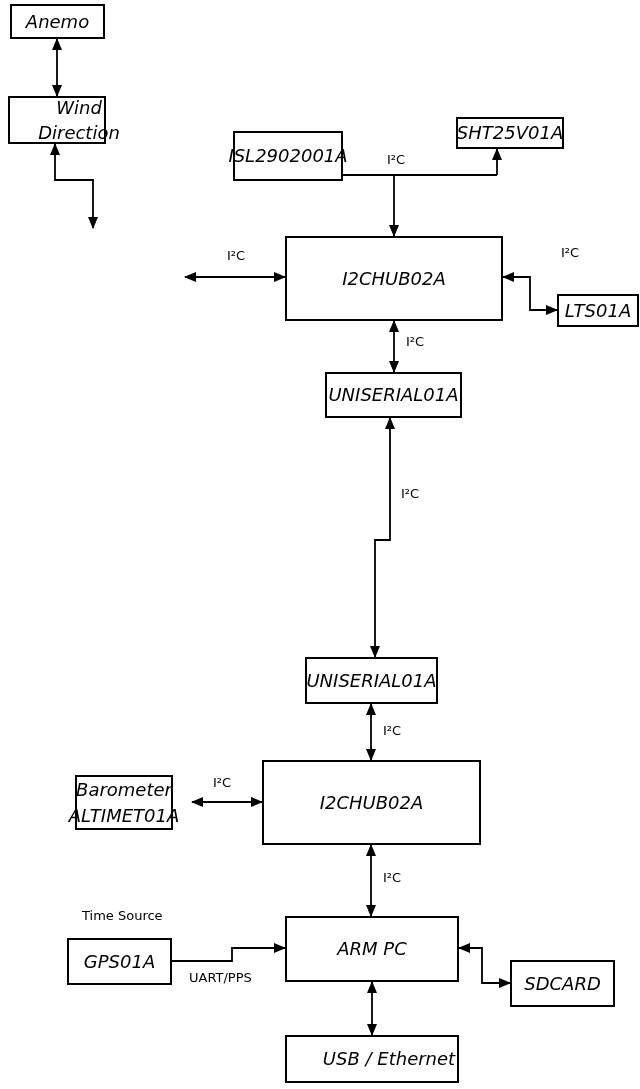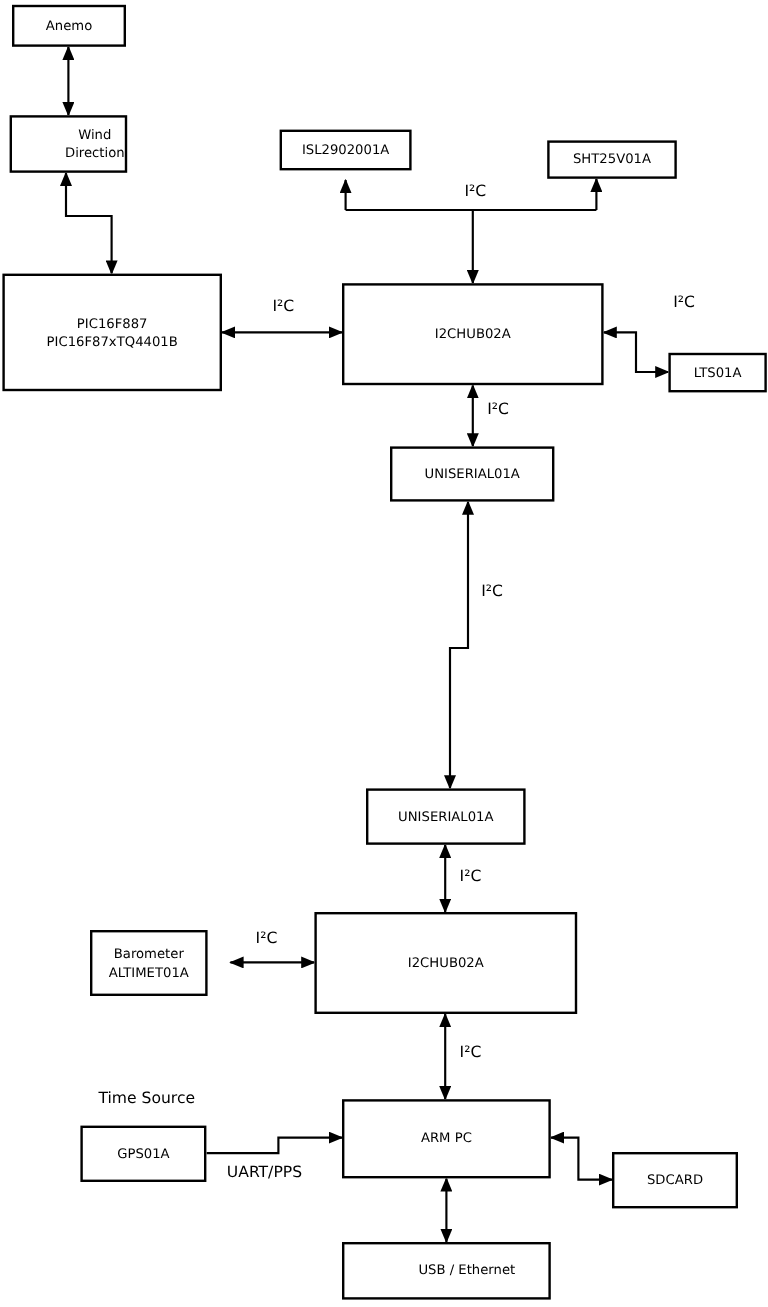--- a/index.html
+++ b/index.html
@@ -19,23 +19,24 @@
   }
   .box {
     position: absolute;
     box-sizing: border-box;
     border: 2px solid #000;
     background: #ffffff;
     display: flex;
     align-items: center;
     justify-content: center;
     text-align: center;
-    font-size: 11px;
+    font-size: 18px;
     line-height: 1.4;
     white-space: pre-line;
+    font-style: italic;
   }
   .lbl {
     position: absolute;
     font-size: 13px;
     white-space: nowrap;
   }
 </style>
 </head>
 <body>
 
@@ -70,24 +71,22 @@
       <path d="M 459 948 L 482 948 L 482 983 L 510 983" marker-start="url(#as)" marker-end="url(#ae)"></path>
       <line x1="372" y1="982" x2="372" y2="1035" marker-start="url(#as)" marker-end="url(#ae)"></line>
     </g>
   </svg>
 
   <div class="box" style="left:10px; top:4px; width:95px; height:35px;">Anemo</div>
 
   <div class="box" style="left:8px; top:96px; width:98px; height:48px;padding-left:44px;">Wind
 Direction</div>
 
-  <div class="box" style="left:2px; top:228px; width:183px; height:98px;">PIC16F887
-PIC16F87xTQ4401B</div>
 
-  <div class="box" style="left:233px; top:108px; width:110px; height:34px;">ISL2902001A</div>
+  <div class="box" style="left:233px; top:131px; width:110px; height:50px;">ISL2902001A</div>
 
   <div class="box" style="left:456px; top:117px; width:108px; height:32px;">SHT25V01A</div>
 
   <div class="box" style="left:285px; top:236px; width:218px; height:85px;">I2CHUB02A</div>
 
   <div class="box" style="left:557px; top:294px; width:82px; height:33px;">LTS01A</div>
 
   <div class="box" style="left:325px; top:372px; width:137px; height:46px;">UNISERIAL01A</div>
 
   <div class="box" style="left:305px; top:657px; width:133px; height:47px;">UNISERIAL01A</div>

